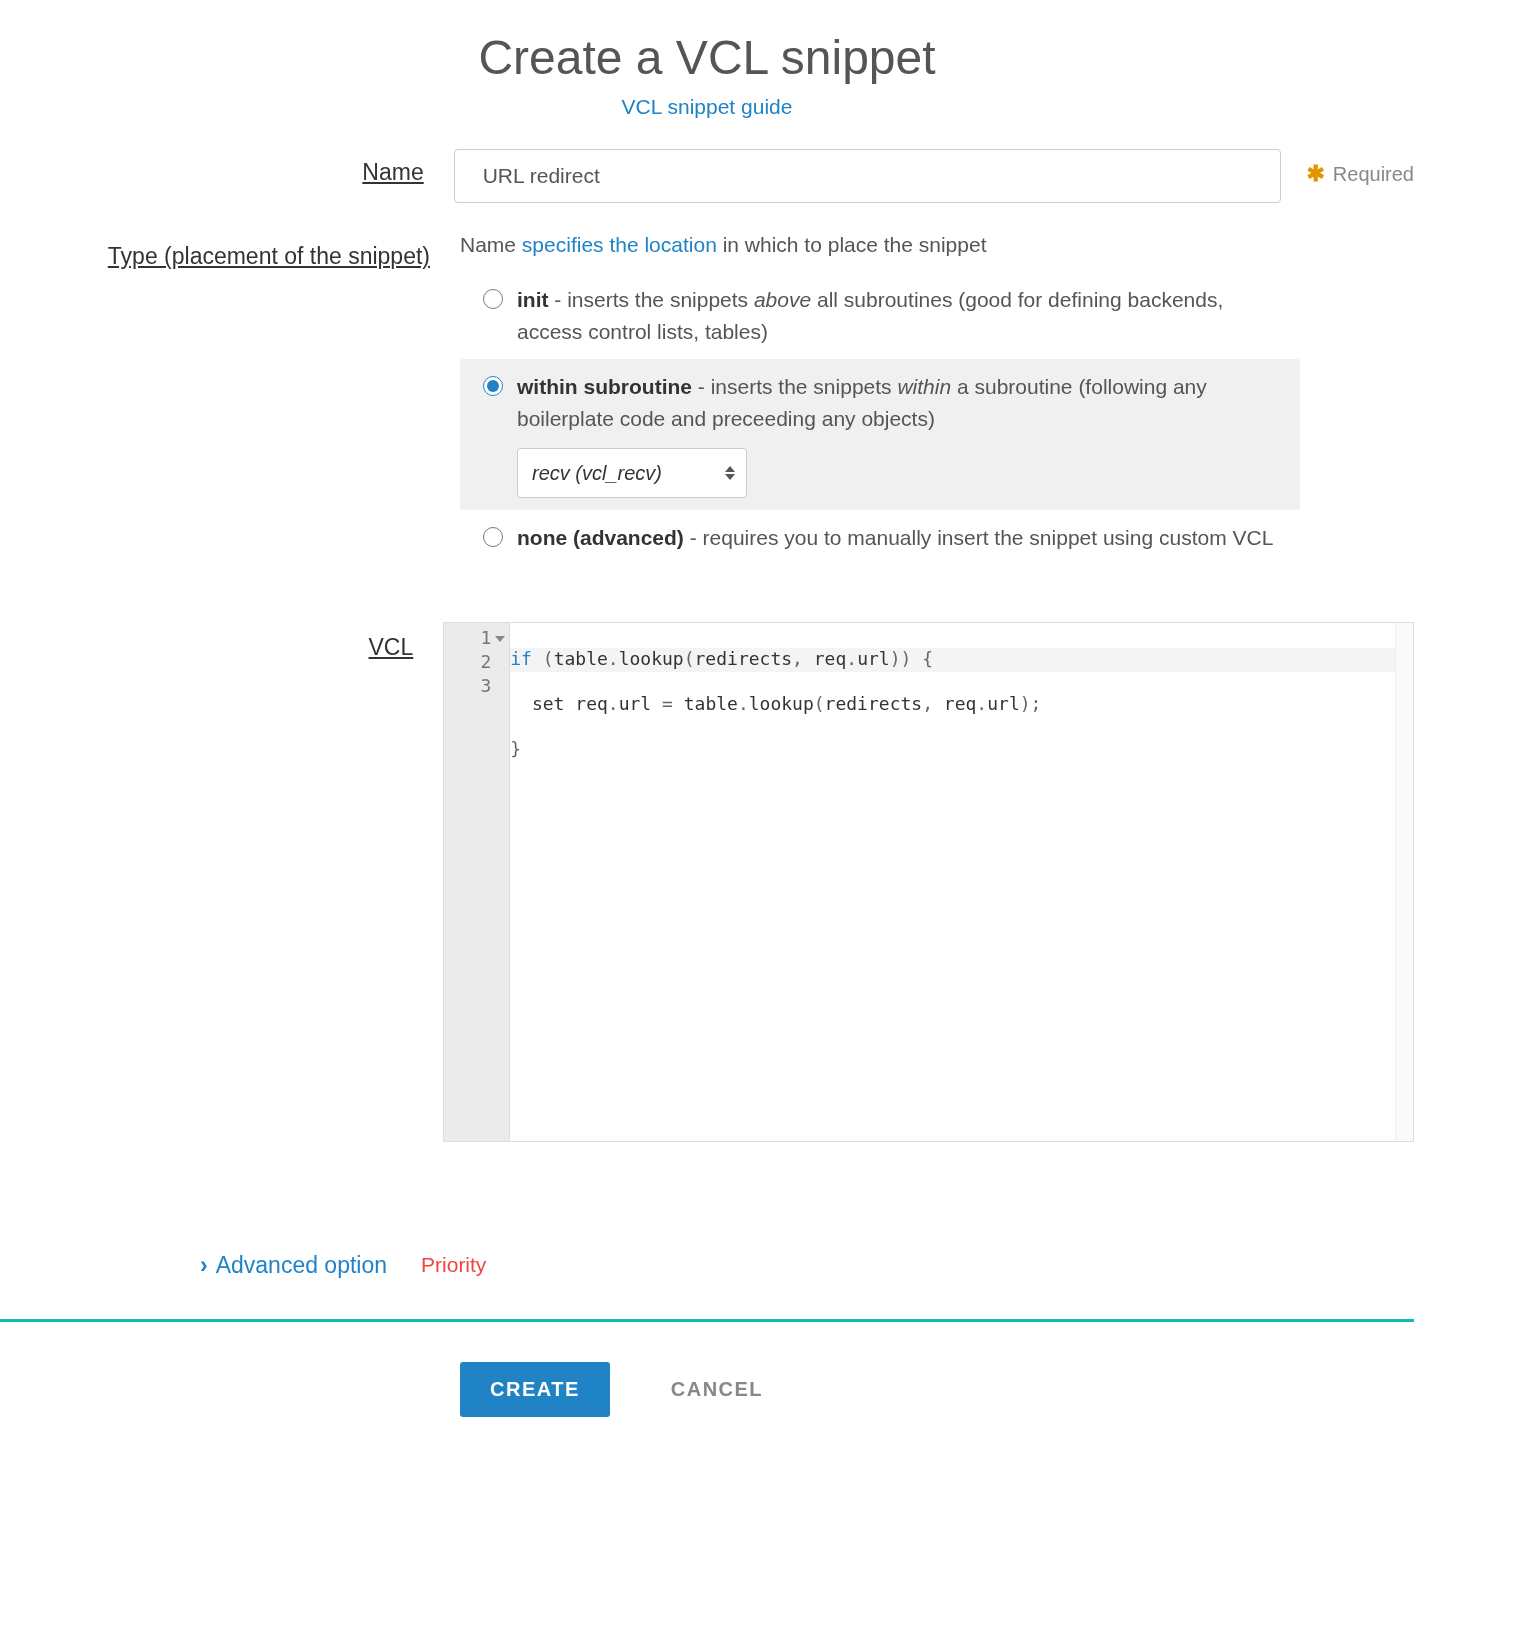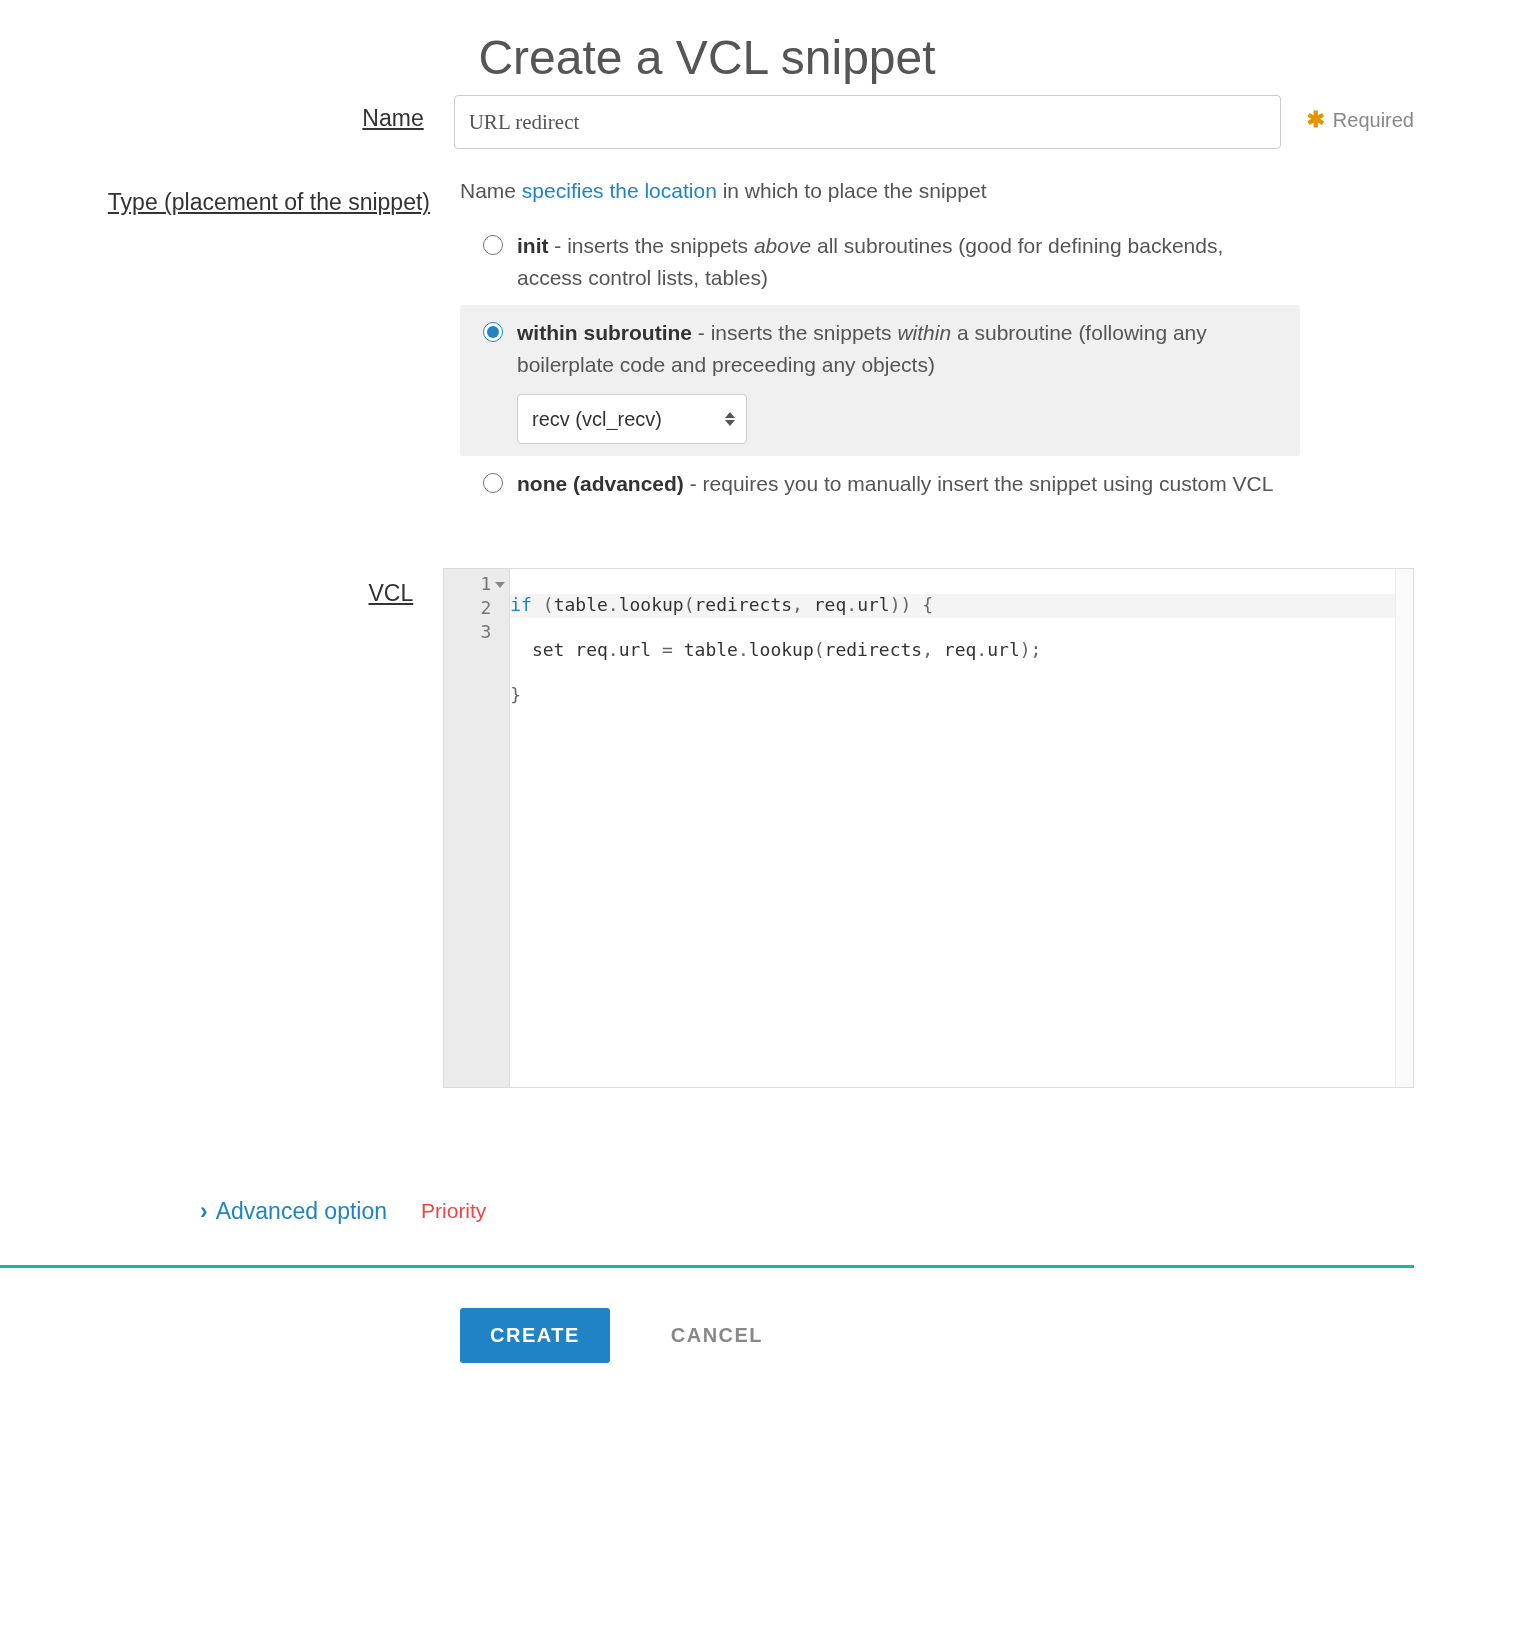--- a/index.html
+++ b/index.html
@@ -60,24 +60,23 @@
   }
   .required-text {
     color: #888;
     font-size: 20px;
   }
   input[type="text"].text-input {
     width: 100%;
     height: 54px;
     border: 1px solid #ccc;
     border-radius: 4px;
-    padding: 0 14px;
+    padding: 0 28px;
     font-size: 21px;
     color: #555;
-    font-family: Liberation Serif, serif;
   }
   .type-intro {
     font-size: 21px;
     color: #555;
     margin-bottom: 15px;
   }
   .type-intro a {
     color: #1f83c6;
     cursor: pointer;
   }
@@ -120,20 +119,21 @@
     height: 50px;
     border: 1px solid #ccc;
     border-radius: 4px;
     background: #fff;
     padding: 0 34px 0 14px;
     font-size: 20px;
     color: #333;
     appearance: none;
     -webkit-appearance: none;
     cursor: pointer;
+    font-style: italic;
   }
   .select-caret {
     position: absolute;
     right: 12px;
     top: 50%;
     transform: translateY(-50%);
     pointer-events: none;
     display: flex;
     flex-direction: column;
     gap: 2px;
@@ -251,20 +251,21 @@
     font-weight: 600;
     cursor: pointer;
   }
 </style>
 </head>
 <body>
 
 <div class="page">
 
   <h1 class="title">Create a VCL snippet</h1>
+  <a class="guide-link">VCL snippet guide</a>
 
   <div class="form-row">
     <div class="label-col">Name</div>
     <div class="field-col">
       <input type="text" class="text-input" value="URL redirect" style="">
     </div>
     <div class="right-col">
       <span class="required-star">✱</span>
       <span class="required-text">Required</span>
     </div>

